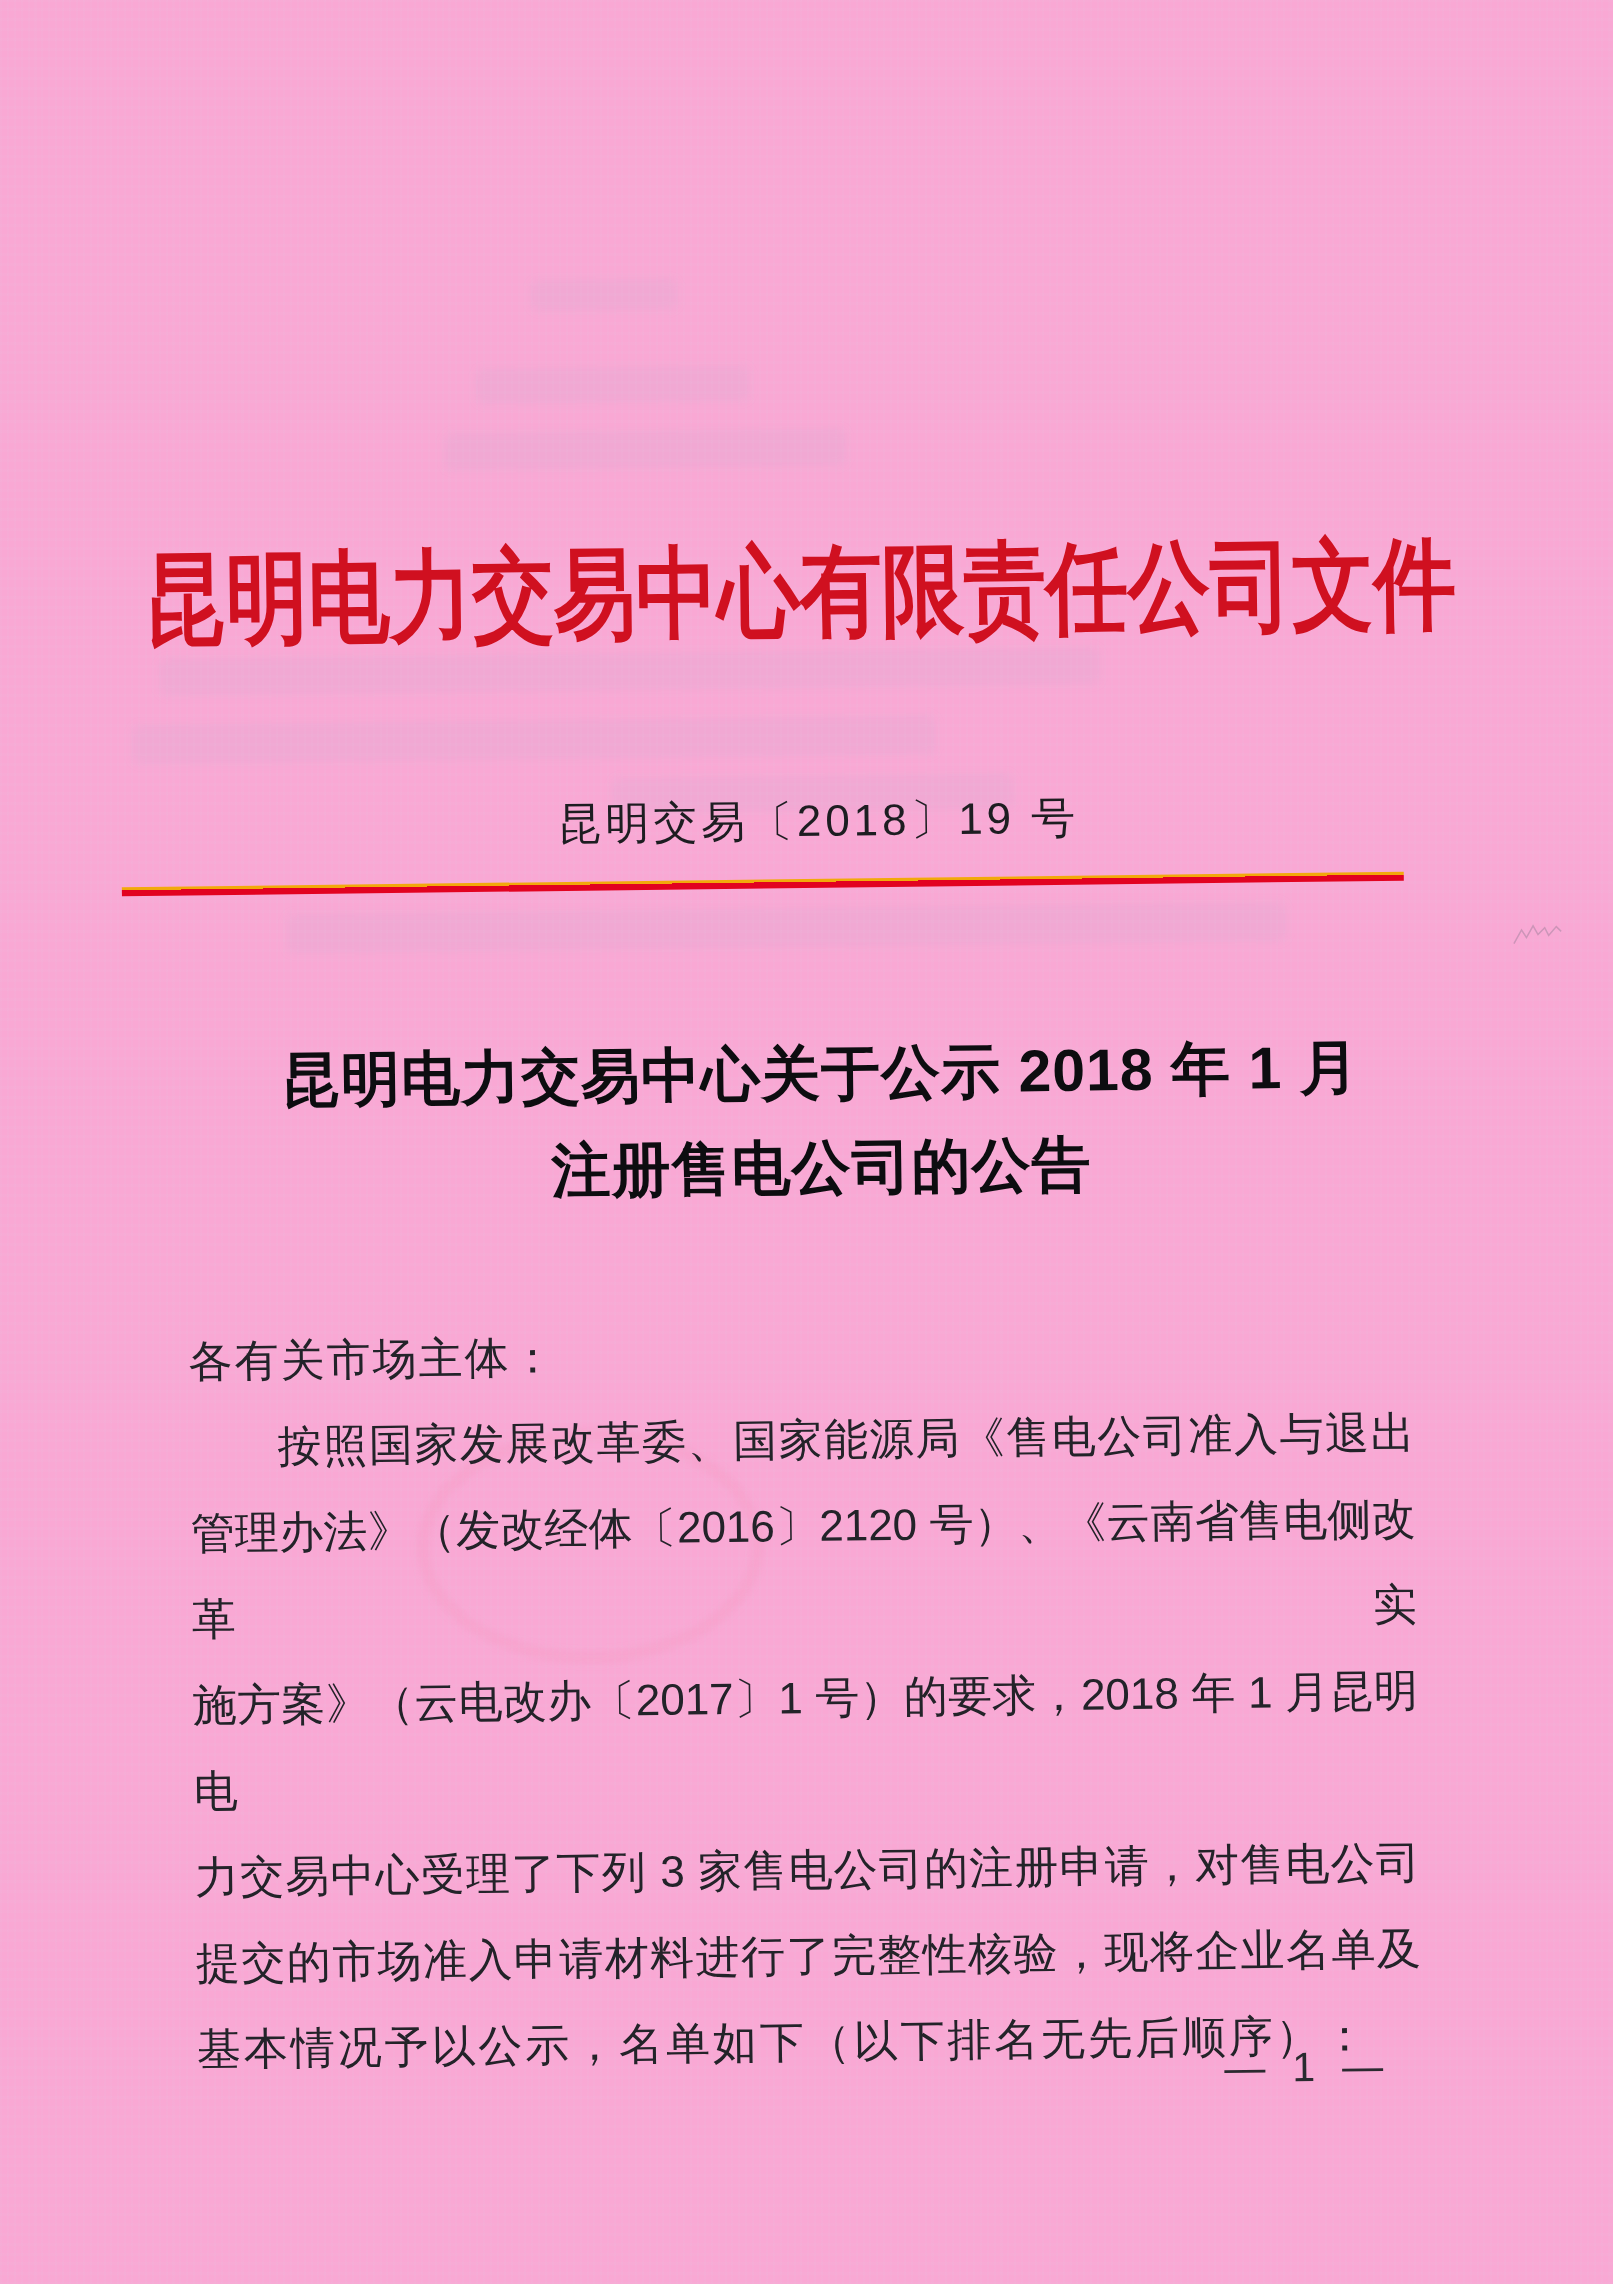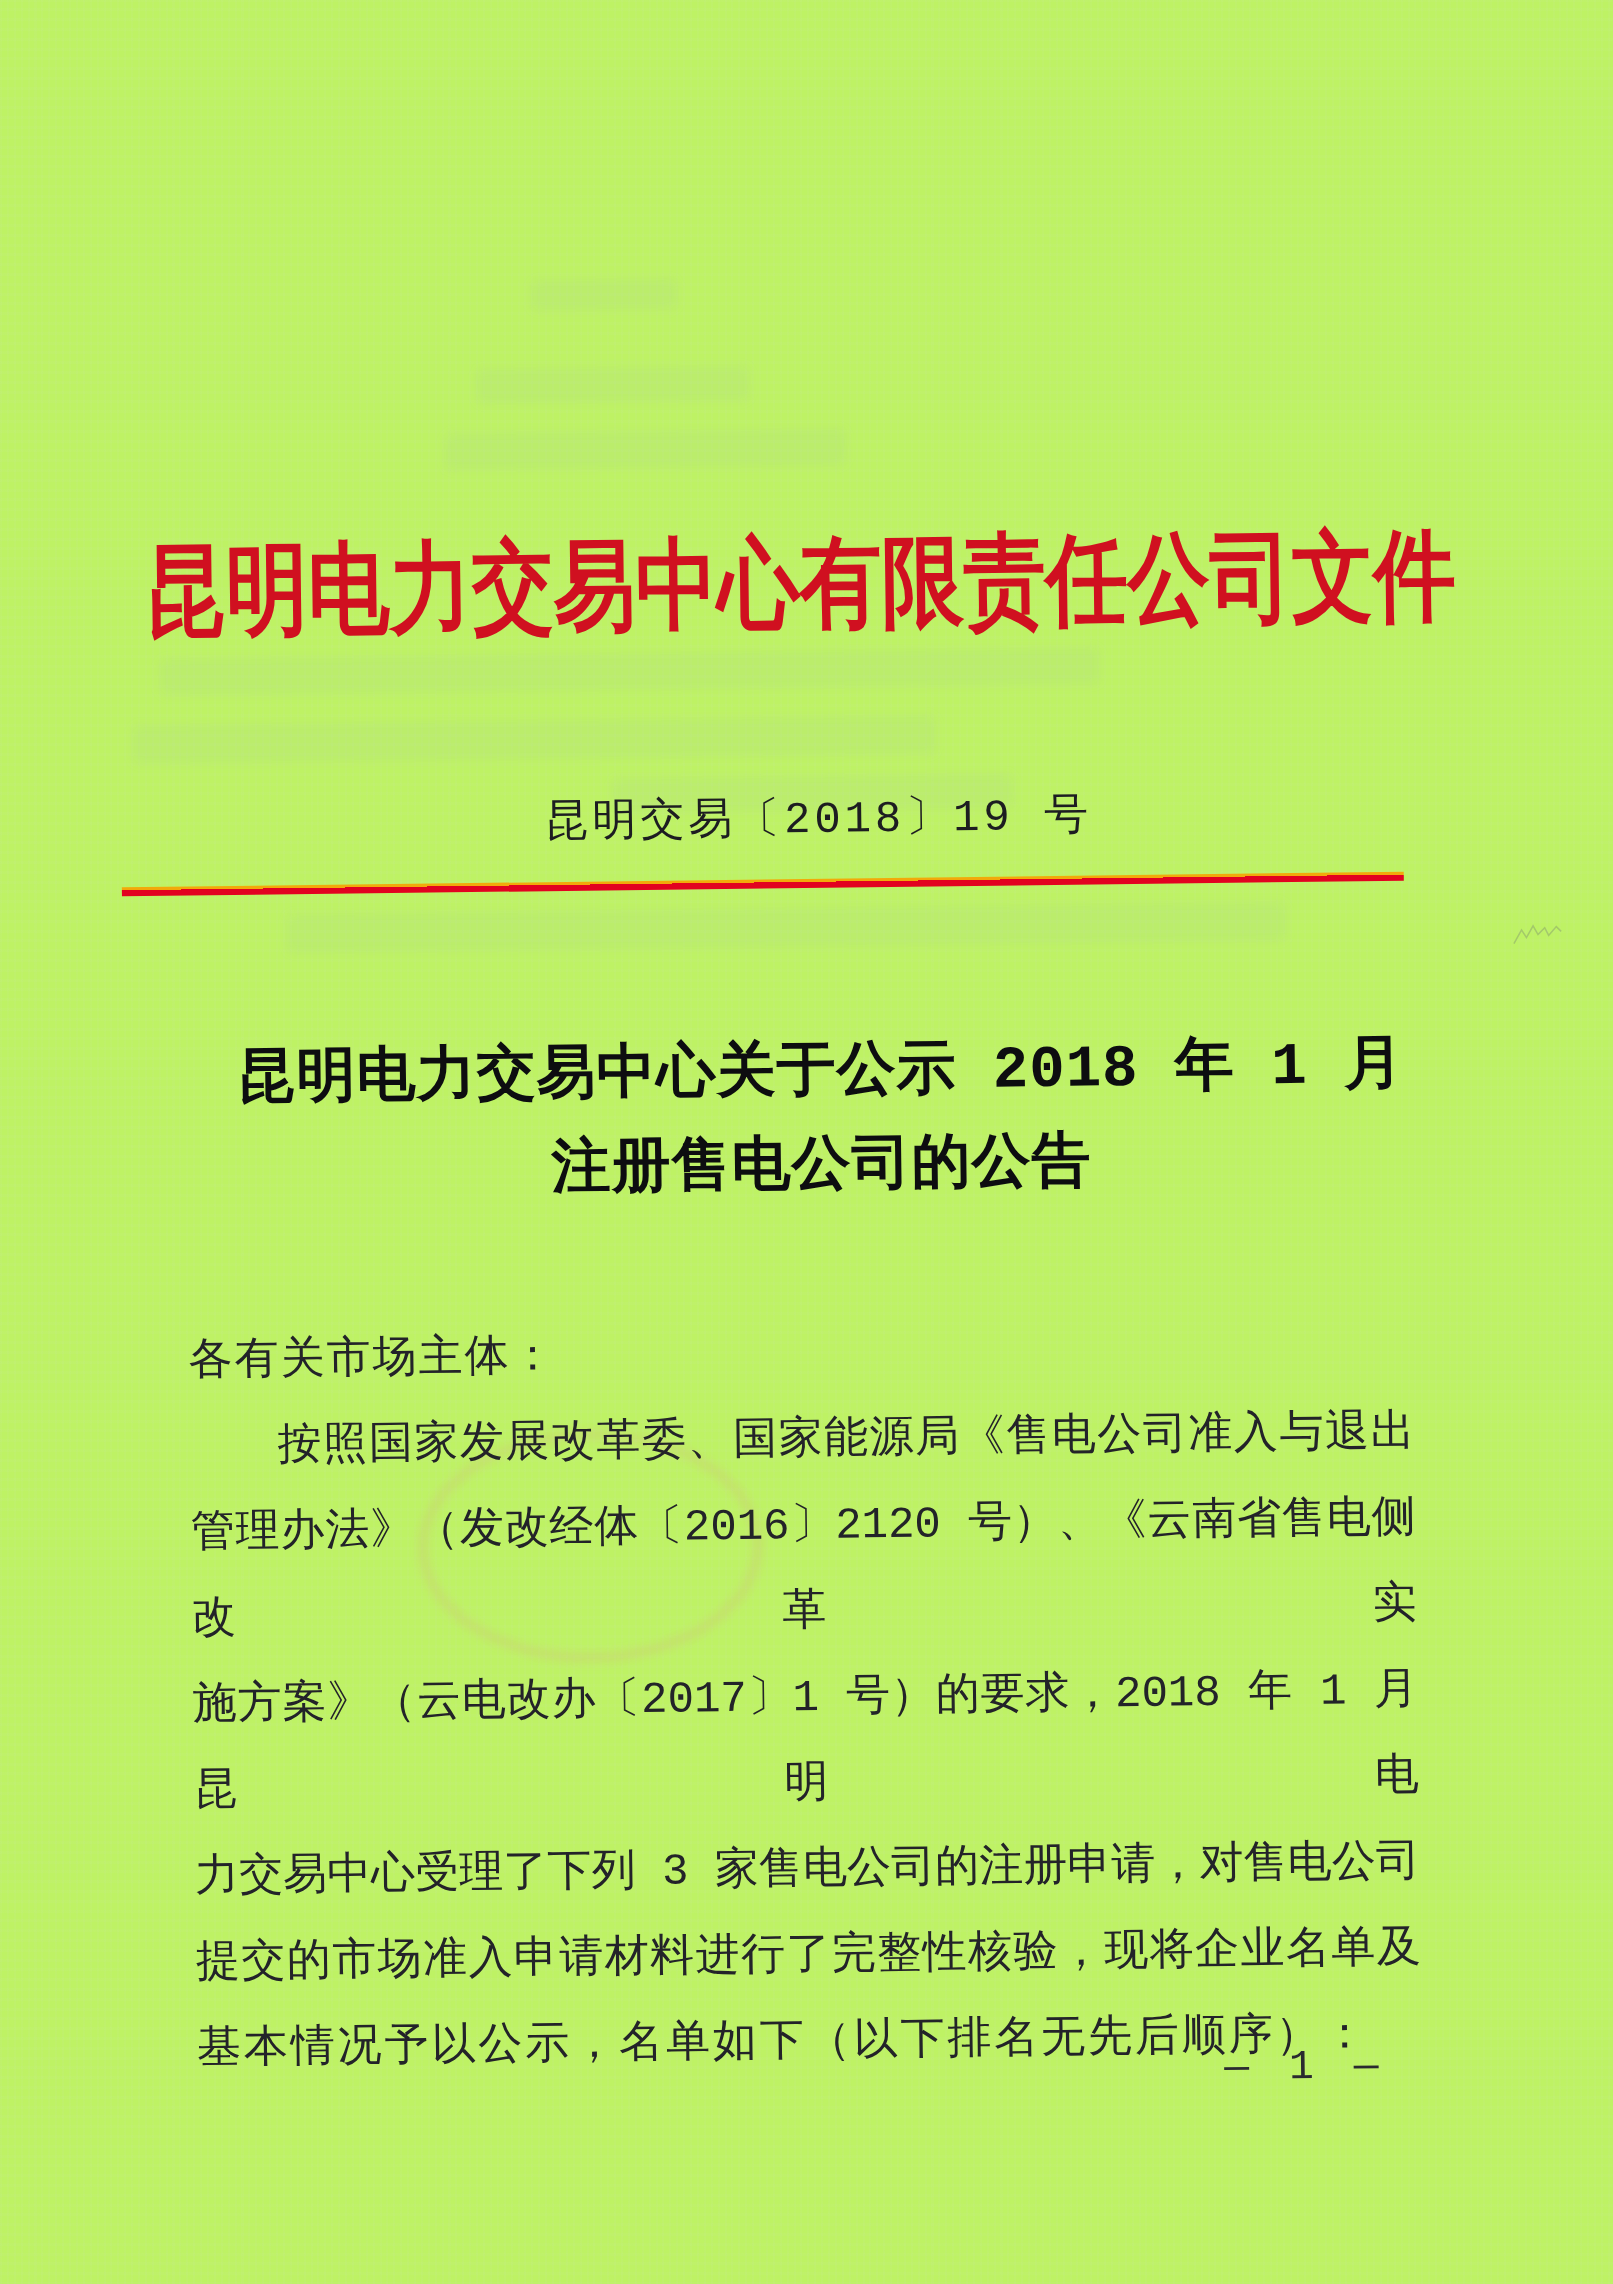--- a/index.html
+++ b/index.html
@@ -1,19 +1,19 @@
 <!DOCTYPE html>
 <html style="--letterhead-red: #d01020; --divider-red: #e20220; --divider-gold: #f2a90a;"><head>
 <meta charset="utf-8">
 <style>
   html,body{margin:0;padding:0;background:#dcdcde;}
   .page{
     position:relative;width:1613px;height:2285px;margin:0 auto;
-    background:#bef264;overflow:hidden;
-    font-family:Liberation Mono, monospace;
+    background:#f9a8d4;overflow:hidden;
+    font-family:Liberation Sans, sans-serif;
   }
   .texture{
     position:absolute;inset:0;pointer-events:none;
     background:
       repeating-linear-gradient(90deg, rgba(208,218,234,0.05) 0 2px, rgba(255,255,255,0) 2px 6.9px),
       repeating-linear-gradient(0deg, rgba(214,224,238,0.04) 0 2.9px, rgba(255,255,255,0) 2.9px 9.8px);
   }
   .tilt{position:absolute;inset:0;transform:rotate(-0.7deg);transform-origin:50% 50%;}
 
   

